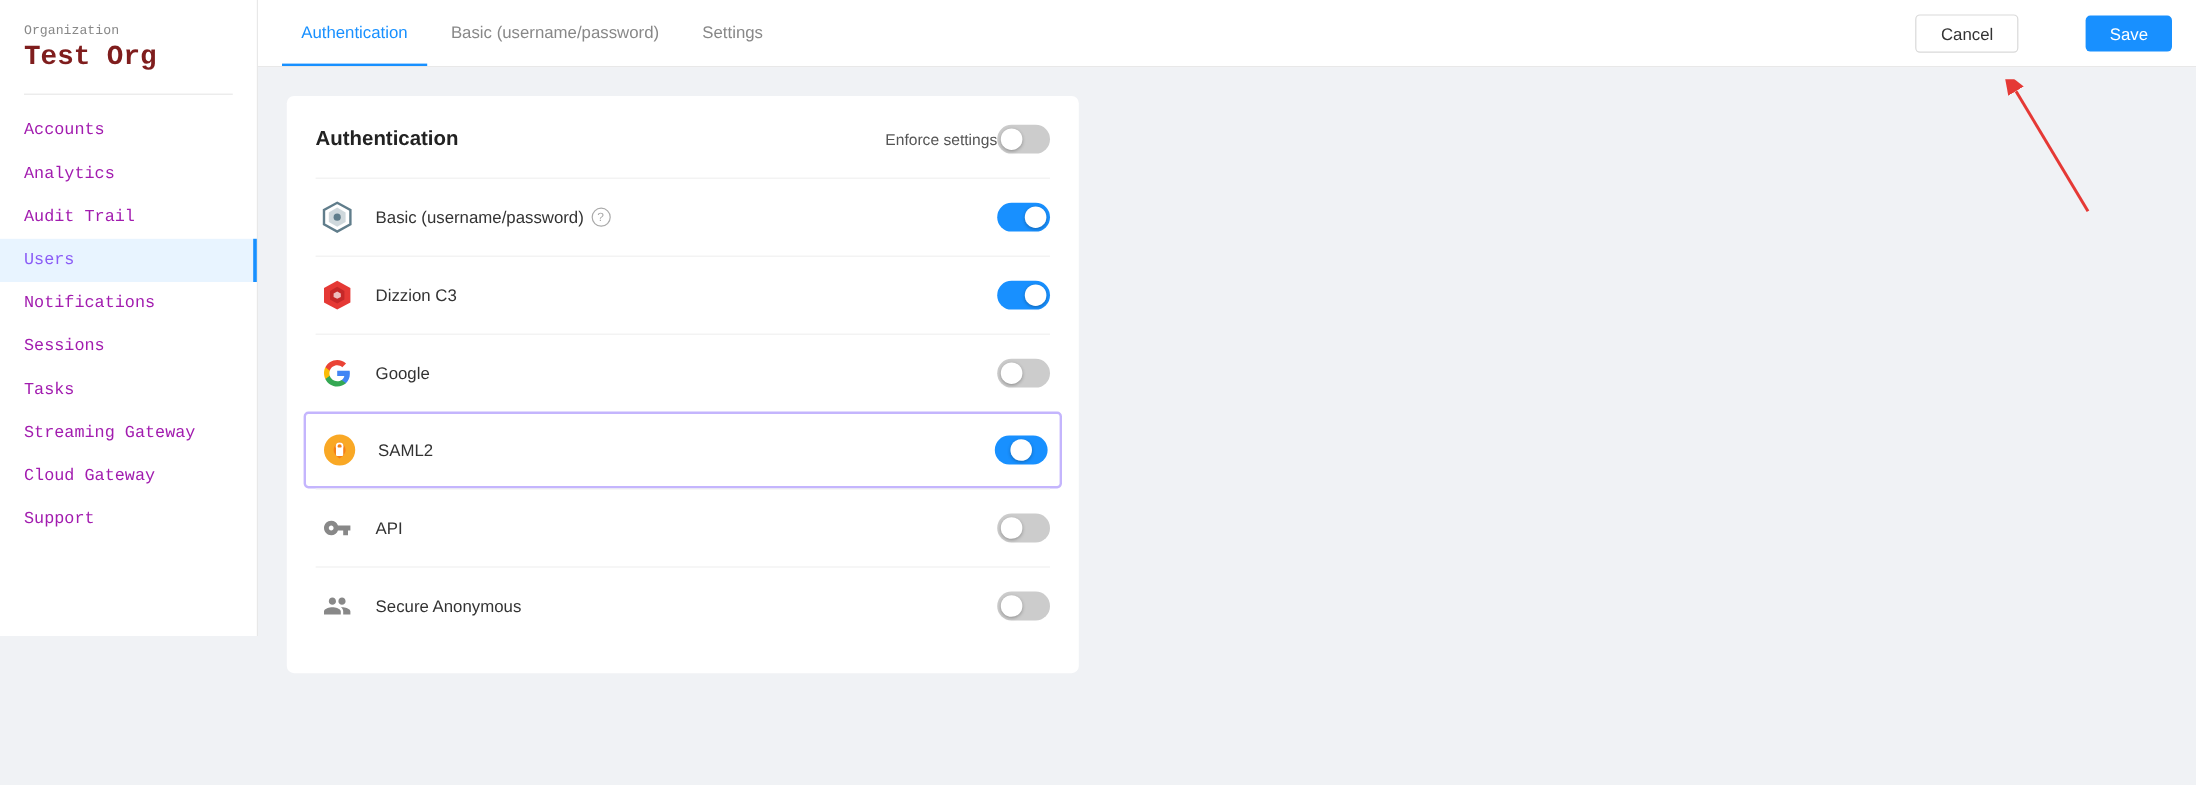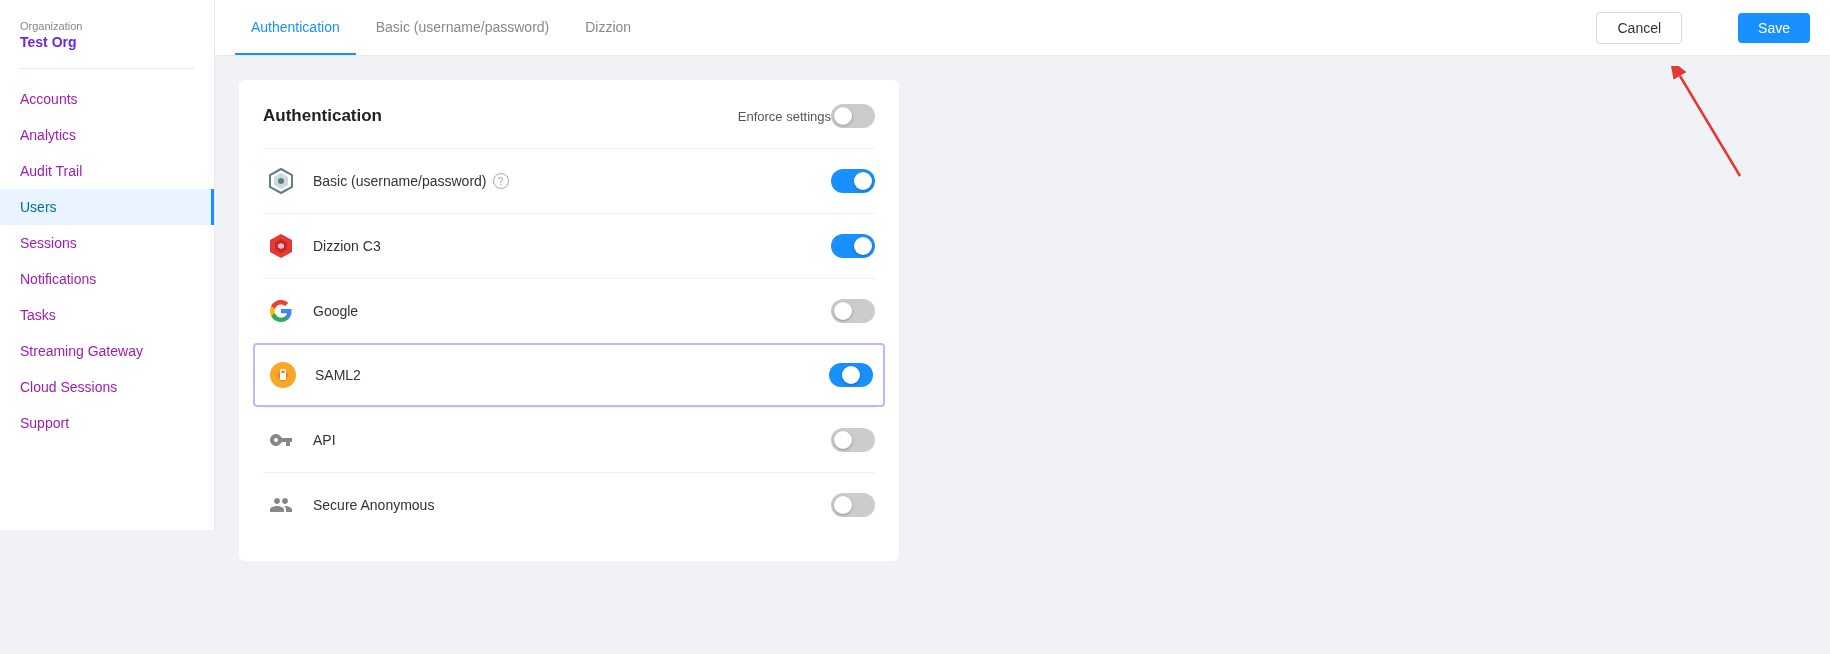--- a/index.html
+++ b/index.html
@@ -8,32 +8,33 @@
     
     .sidebar {
       width: 215px;
       min-width: 215px;
       background: #fff;
       border-right: 1px solid #e8e8e8;
       display: flex;
       flex-direction: column;
       padding-top: 0;
       height: 530px;
+      font-family: Liberation Mono, monospace;
     }
     .sidebar-org {
       padding: 20px 20px 10px 20px;
     }
     .sidebar-org-label {
       font-size: 11px;
       color: #888;
     }
     .sidebar-org-name {
-      font-size: 14px;
+      font-size: 23px;
       font-weight: 600;
-      color: #6d28d9;
+      color: #7f1d1d;
       margin-top: 2px;
     }
     .sidebar-divider {
       height: 1px;
       background: #e8e8e8;
       margin: 8px 20px 8px 20px;
     }
     .sidebar-nav {
       flex: 1;
       padding: 4px 0;
@@ -42,21 +43,21 @@
       display: flex;
       align-items: center;
       padding: 10px 20px;
       font-size: 14px;
       color: #a21caf;
       cursor: pointer;
       position: relative;
     }
     .sidebar-item.active {
       background: #e8f4ff;
-      color: #0369a1;
+      color: #8b5cf6;
       font-weight: 500;
     }
     .sidebar-item.active::after {
       content: '';
       position: absolute;
       right: 0;
       top: 0;
       bottom: 0;
       width: 3px;
       background: #1890ff;
@@ -264,52 +265,52 @@
     <div class="sidebar-item">
       <span>Analytics</span>
     </div>
     <div class="sidebar-item">
       <span>Audit Trail</span>
     </div>
     <div class="sidebar-item active">
       <span>Users</span>
     </div>
     <div class="sidebar-item">
+      <span>Notifications</span>
+    </div>
+    <div class="sidebar-item">
       <span>Sessions</span>
     </div>
     <div class="sidebar-item">
-      <span>Notifications</span>
-    </div>
-    <div class="sidebar-item">
       <span>Tasks</span>
     </div>
     <div class="sidebar-item">
       <span>Streaming Gateway</span>
     </div>
     <div class="sidebar-item">
-      <span>Cloud Sessions</span>
+      <span>Cloud Gateway</span>
     </div>
     <div class="sidebar-item">
       <span>Support</span>
     </div>
   </nav>
 </div>
 
 <div class="main">
 
   <div class="topbar">
     <div class="topbar-tabs">
       <div class="topbar-tab active">
         <span>Authentication</span>
       </div>
       <div class="topbar-tab">
         <span>Basic (username/password)</span>
       </div>
       <div class="topbar-tab">
-        <span>Dizzion</span>
+        <span>Settings</span>
       </div>
     </div>
     <div class="topbar-actions">
       <button class="btn-cancel">Cancel</button>
       <button class="btn-save">Save</button>
     </div>
   </div>
 
   <div class="content">
 

